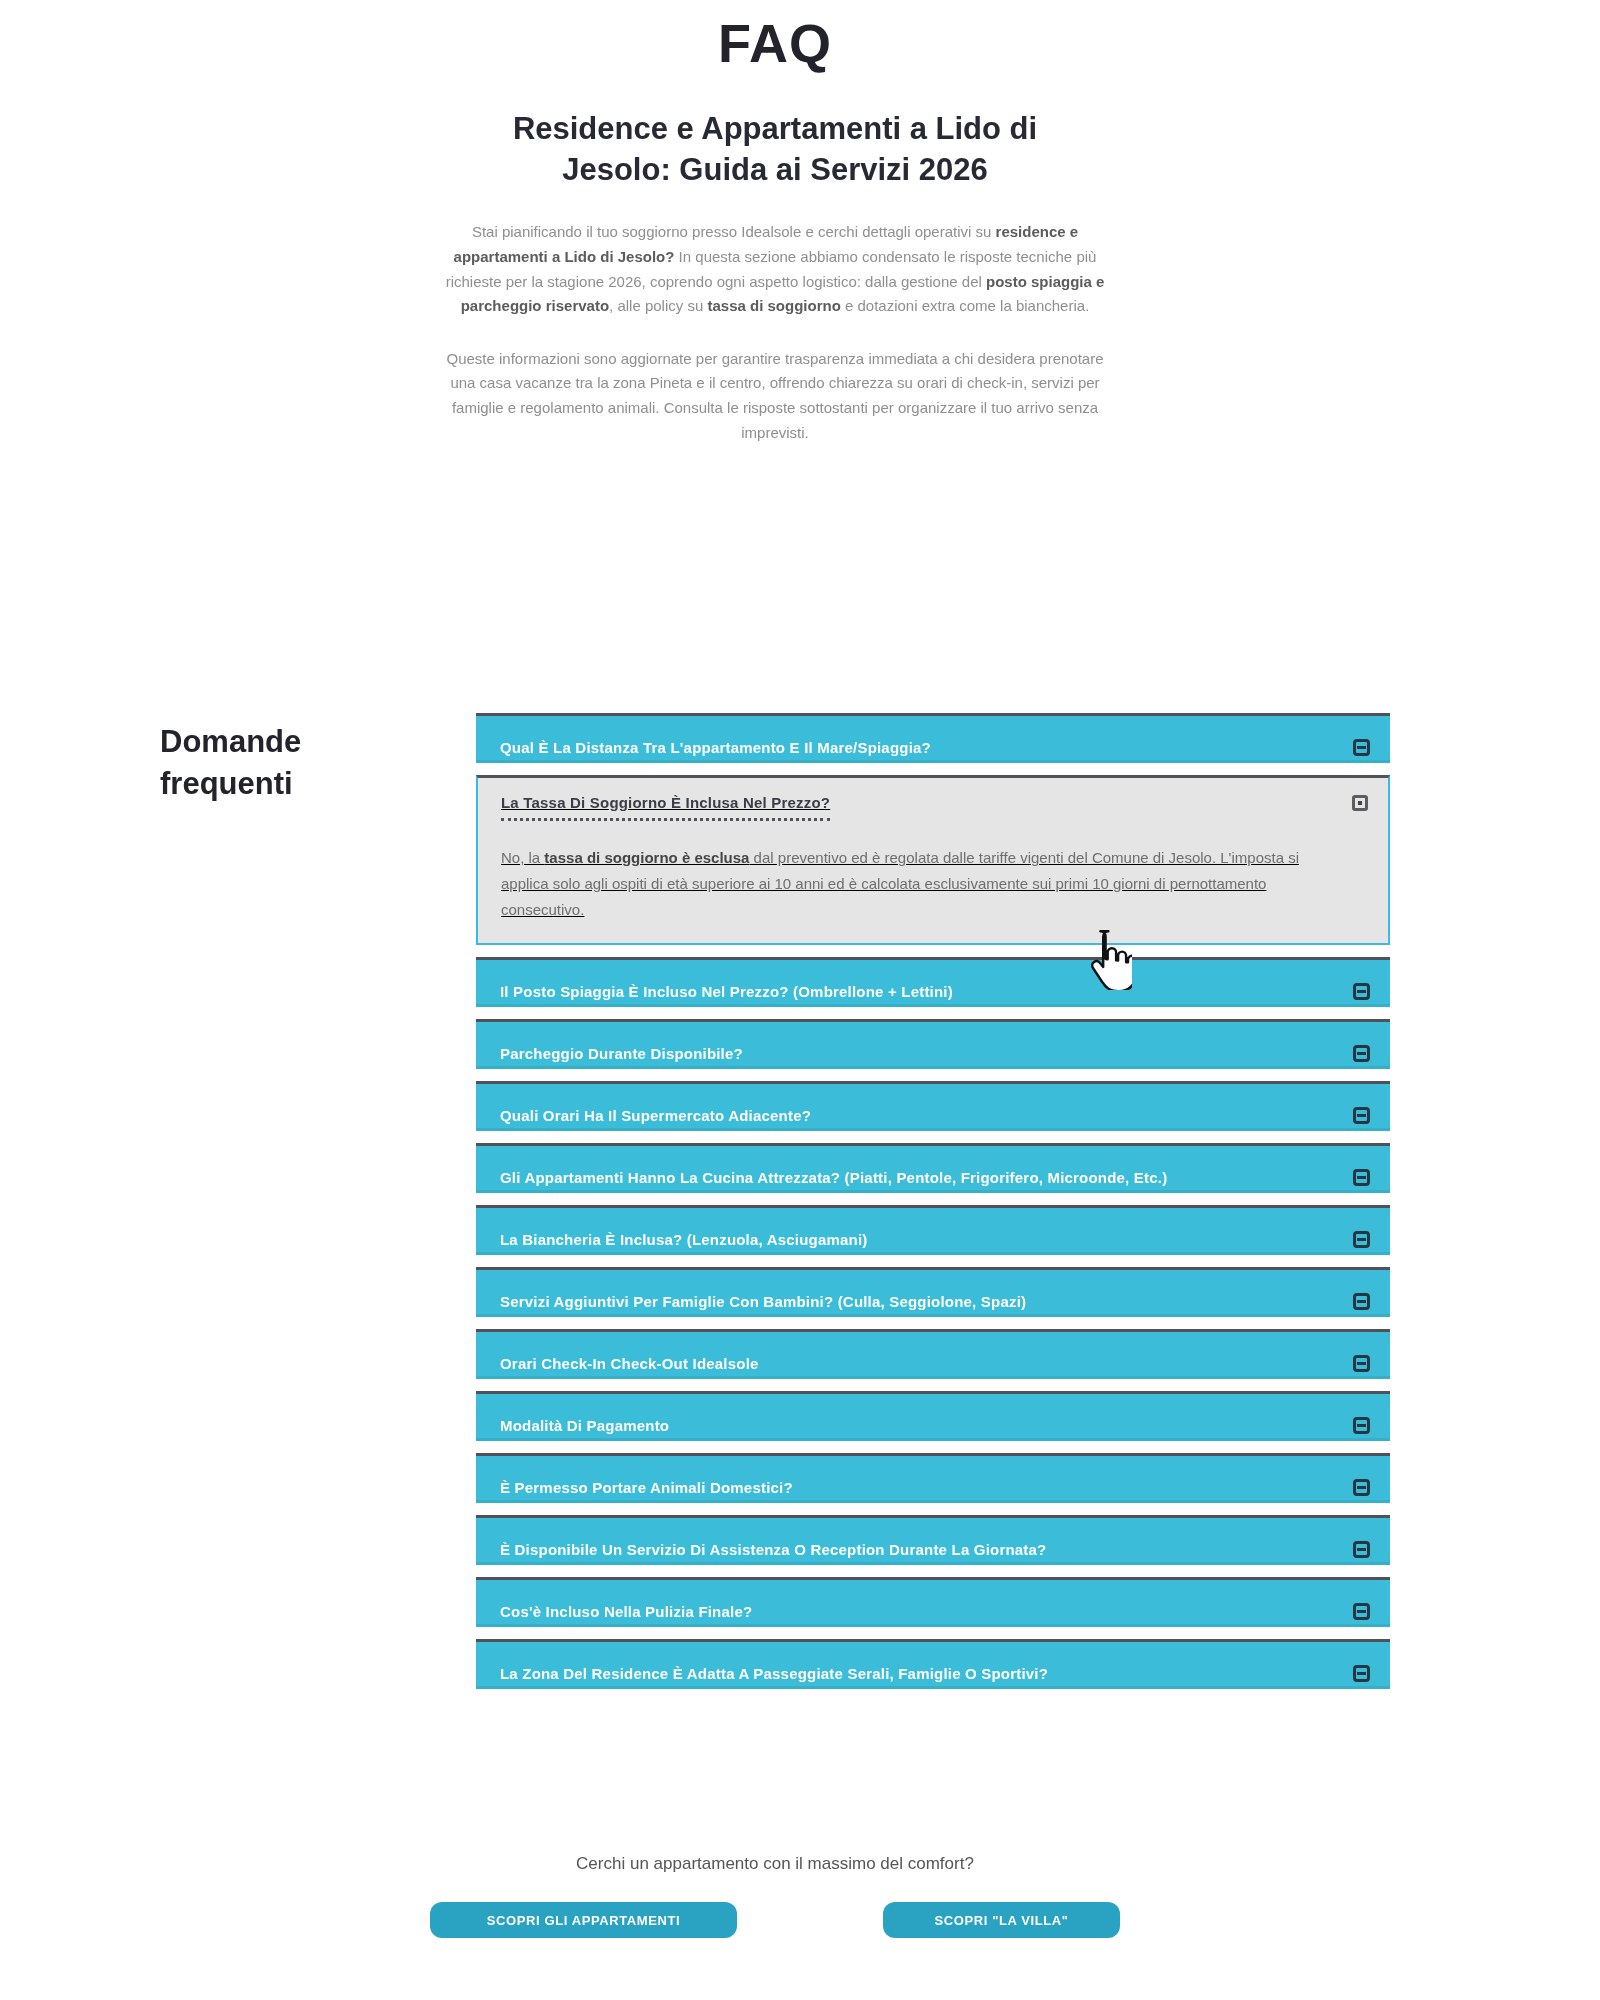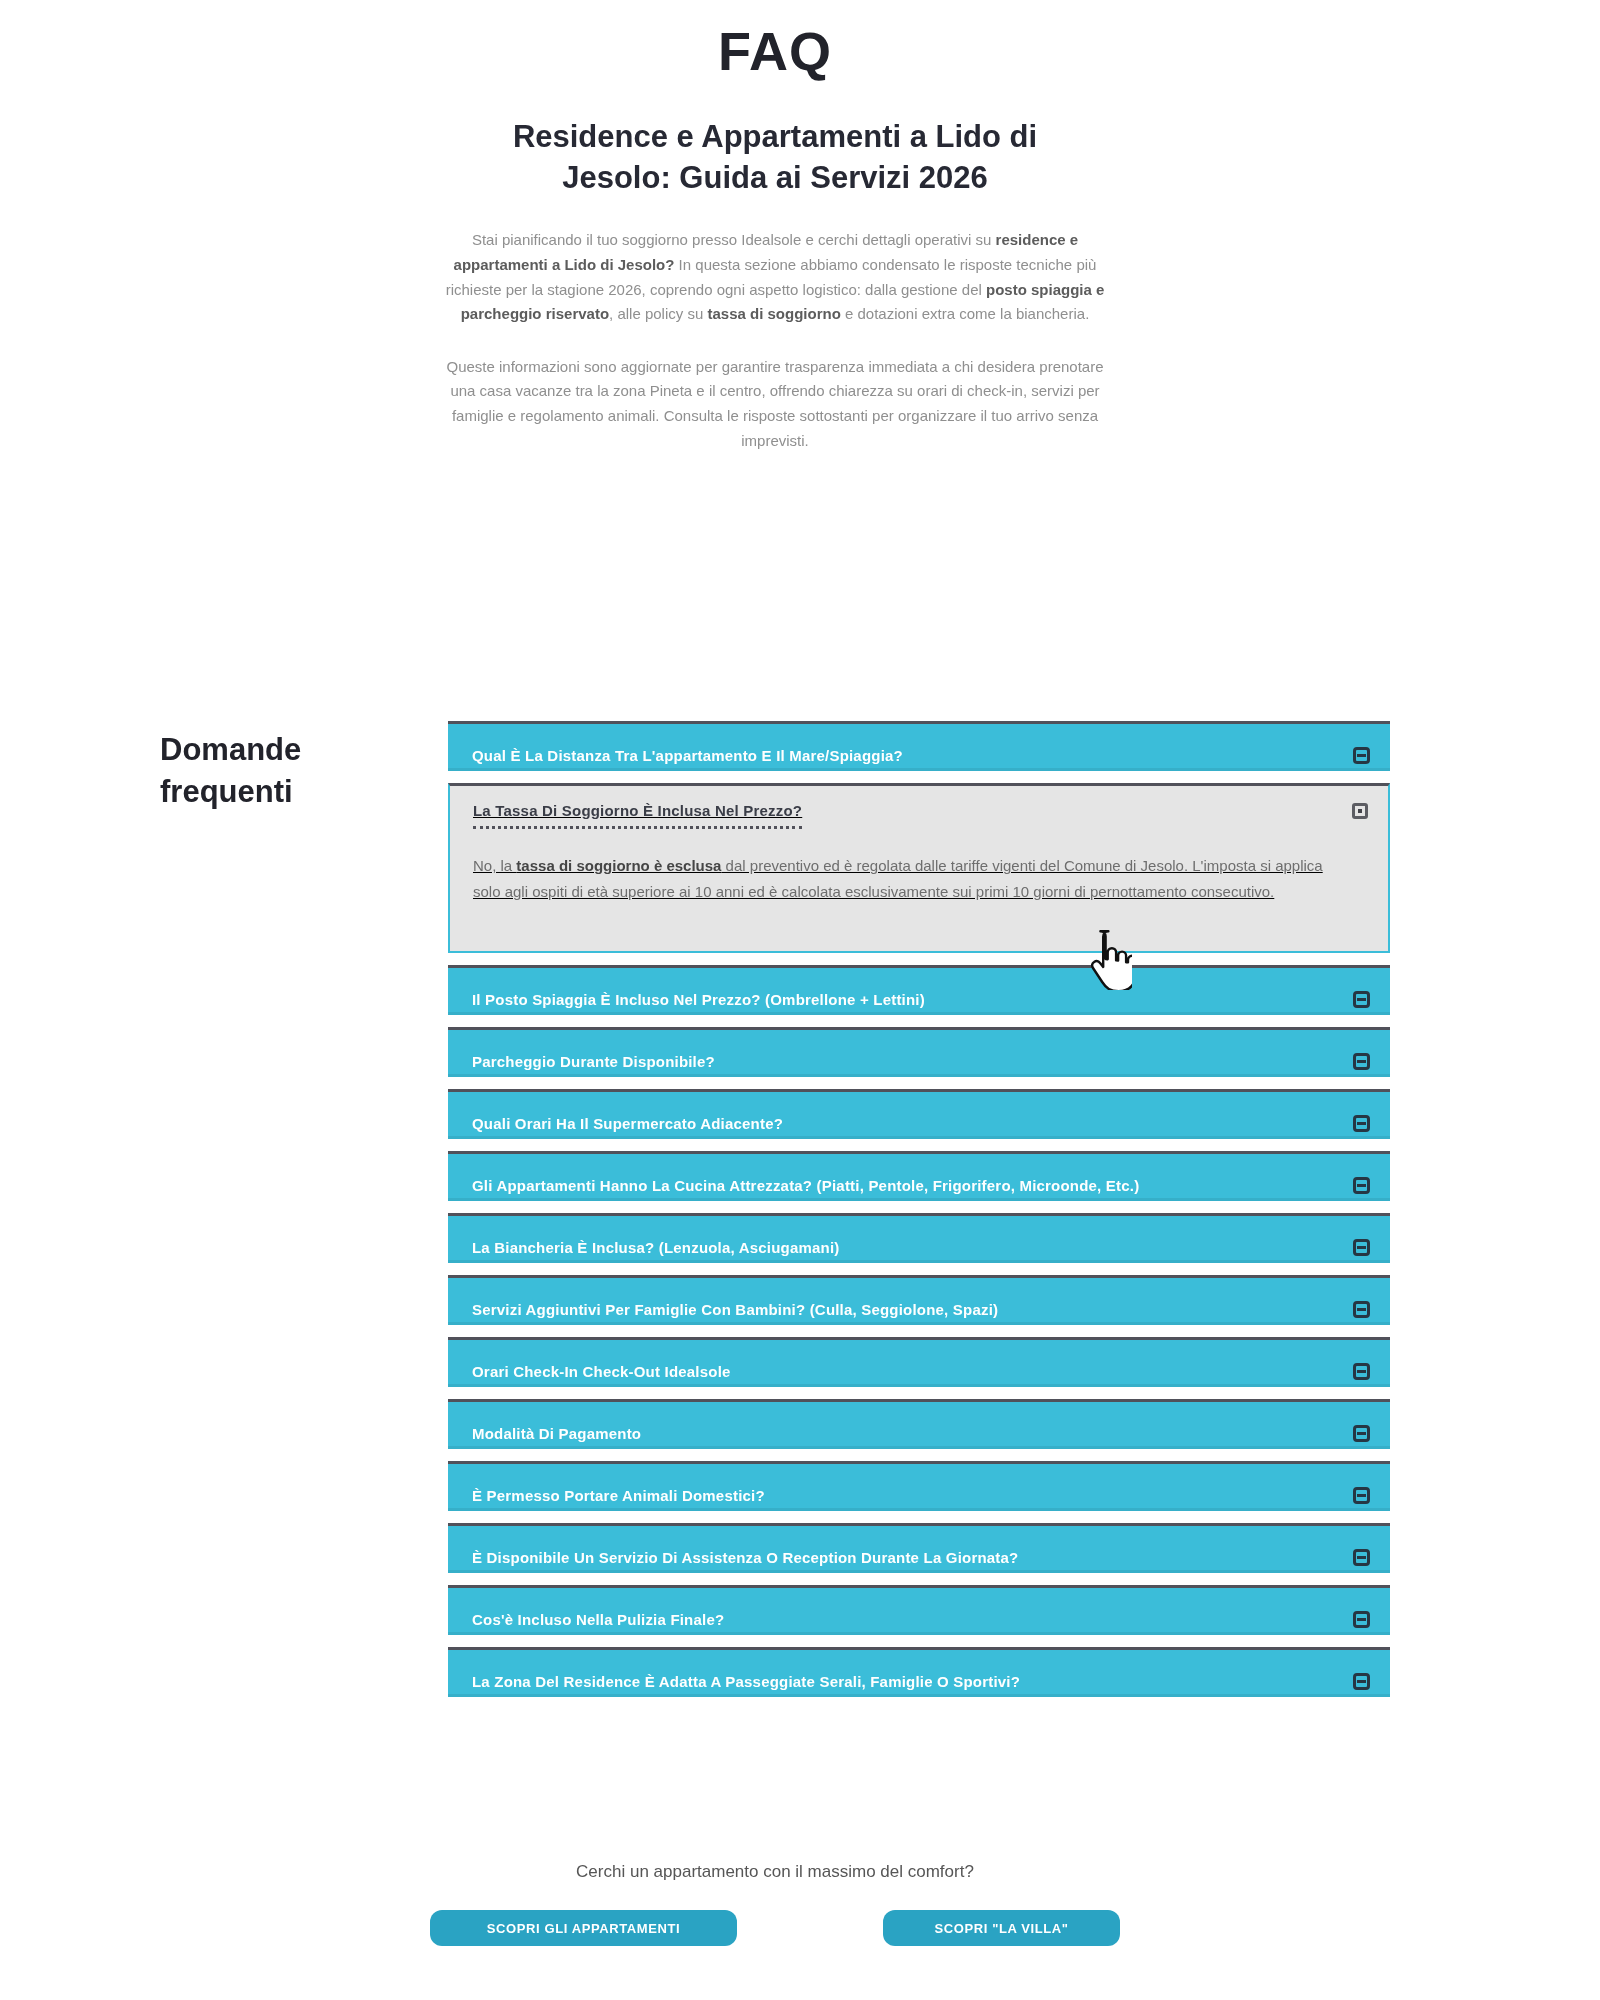--- a/index.html
+++ b/index.html
@@ -2,29 +2,29 @@
 <html><head>
 <meta charset="utf-8">
 <style>
   * { box-sizing: border-box; }
   html, body { margin: 0; padding: 0; background: #ffffff; }
   body { font-family: "Liberation Sans", sans-serif; }
   .page { position: relative; width: 1600px; height: 2000px; background: #ffffff; overflow: hidden; }
   .content { width: 1230px; margin-left: 160px; }
 
   
-  .header { padding-top: 20px; text-align: center; }
+  .header { padding-top: 12px; text-align: center; }
   .page-title { margin: 0; font-size: 54px; font-weight: 800; color: #22232b; letter-spacing: 1px; }
   .page-subtitle { margin: 34px auto 0; max-width: 600px; font-size: 31px; line-height: 1.33; font-weight: 700; color: #272934; }
   .intro { width: 672px; margin: 30px auto 0; font-size: 15px; line-height: 1.64; color: #8f8f8f; text-align: center; }
   .intro + .intro { margin-top: 28px; text-align: center; }
   .intro strong { color: #5c5c5c; }
 
   
-  .faq-row { display: flex; margin-top: 268px; align-items: flex-start; }
+  .faq-row { display: flex; margin-top: 268px; align-items: flex-start; gap: 28px; }
   .faq-aside { width: 288px; flex: none; padding-top: 8px; }
   .faq-aside h3 { margin: 0; max-width: 200px; font-size: 31px; font-weight: 700; line-height: 1.36; color: #22232b; }
   .accordion { flex: 1; }
 
   .faq-bar { height: 50px; border-top: 3px solid #51515a; background: #3bbdd9; margin-bottom: 12px;
              display: flex; align-items: center; justify-content: space-between; padding: 16px 20px 0 24px;
              box-shadow: inset 0 -3px 0 rgba(0,0,0,0.07); cursor: pointer; }
   .faq-bar .q { color: #ffffff; font-size: 15px; font-weight: 700; letter-spacing: 0.2px; }
 
   .minus-square { width: 17px; height: 17px; border: 3px solid #263744; border-radius: 4px; position: relative; flex: none; }

